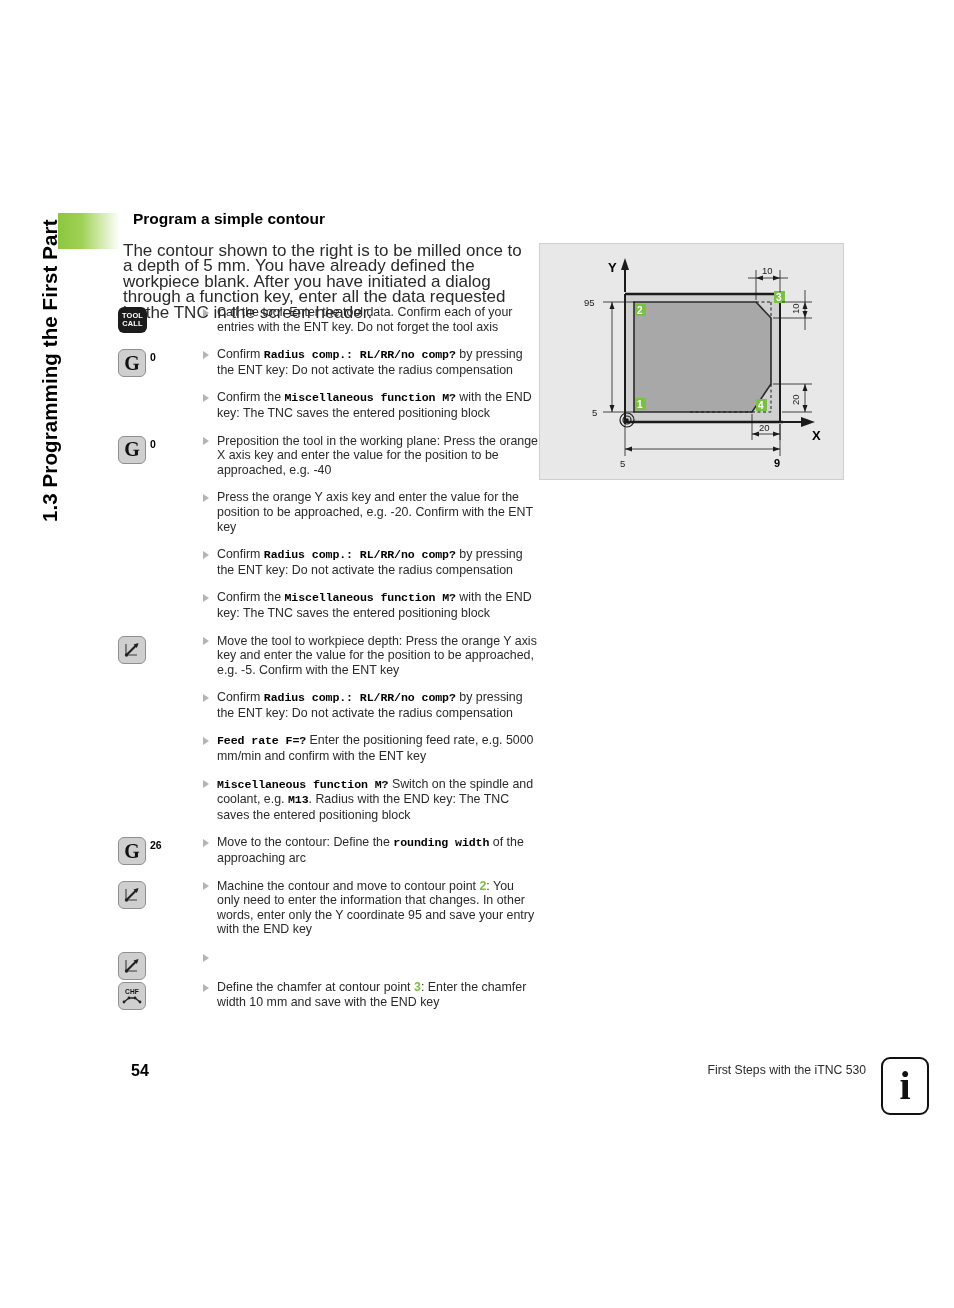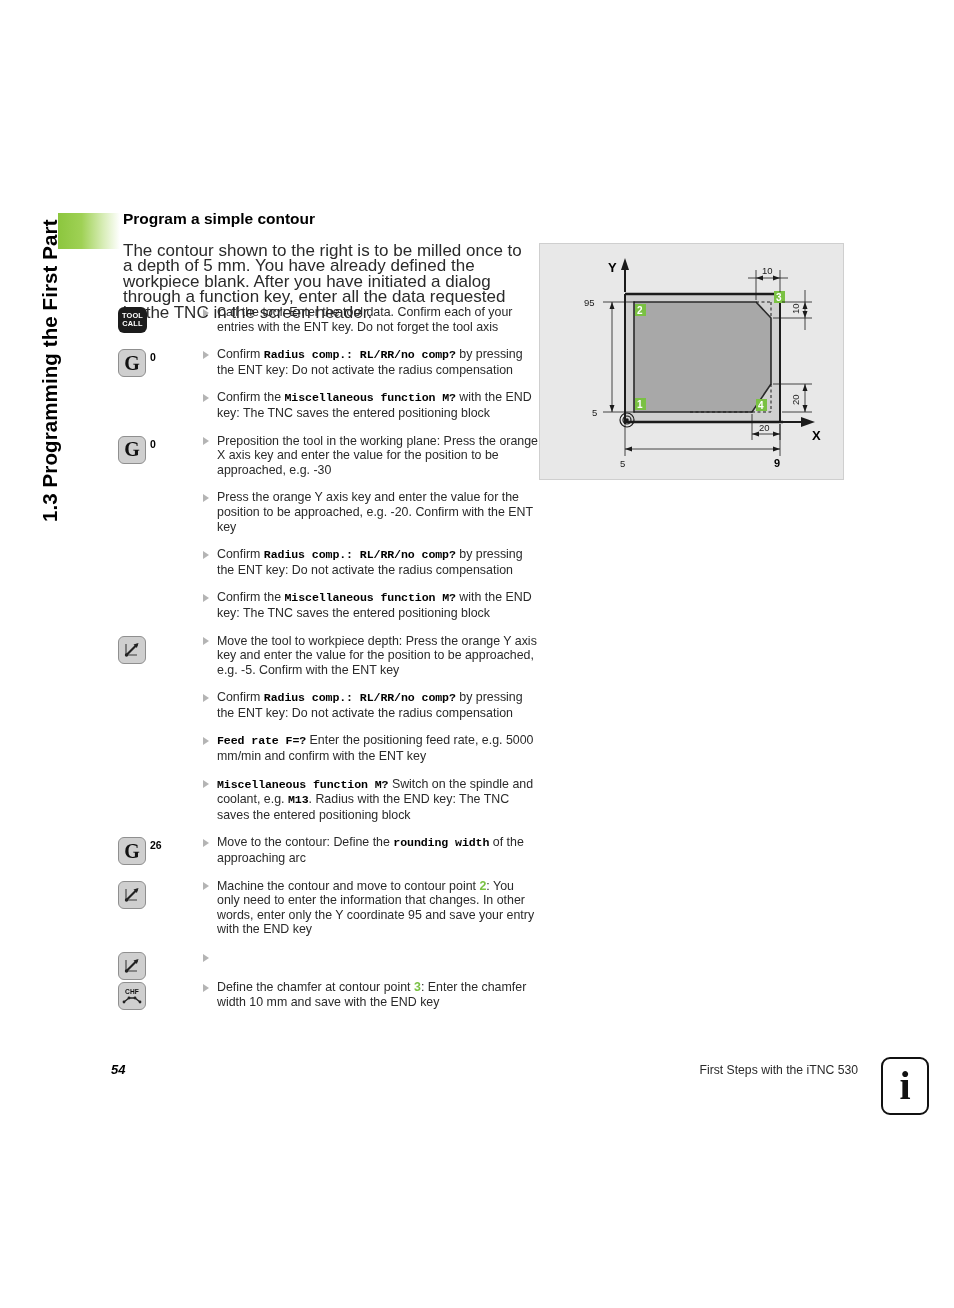--- a/index.html
+++ b/index.html
@@ -43,21 +43,21 @@
     font-weight: bold;
     letter-spacing: 0.1px;
     color: #000000;
     text-align: left;
     white-space: nowrap;
   }
 
   
   #page-heading {
     position: absolute;
-    left: 123px;
+    left: 133px;
     top: 210px;
     font-size: 15.5px;
     font-weight: bold;
     color: #000;
   }
 
   
   #intro-paragraph {
     position: absolute;
     left: 123px;
@@ -191,30 +191,29 @@
     height: 237px;
     background: #e8e8e8;
     border: 1px solid #cfcfcf;
     box-sizing: border-box;
   }
   #drawing-panel svg { display: block; }
 
   
   #footer-pageno {
     position: absolute;
-    left: 111px;
+    left: 131px;
     top: 1062px;
-    font-size: 13px;
+    font-size: 16px;
     font-weight: bold;
     color: #000;
-    font-style: italic;
   }
   #footer-title {
     position: absolute;
-    right: 96px;
+    right: 88px;
     top: 1063px;
     font-size: 12.2px;
     color: #2a2a2a;
     white-space: nowrap;
   }
   #footer-icon {
     position: absolute;
     right: 25px;
     top: 1057px;
     width: 48px;
@@ -272,21 +271,21 @@
       </div>
     </div>
     <div class="step-group">
       <div class="key-col">
         <div class="key-wrap">
           <div class="key-light g-key">G</div>
           <div class="key-sub">0</div>
         </div>
       </div>
       <div class="bullets-col">
-        <div class="bullet"><span class="tri"></span><span class="txt"><span>Preposition the tool in the working plane: Press the orange X axis key and enter the value for the position to be approached, e.g. -30</span></span></div>
+        <div class="bullet"><span class="tri"></span><span class="txt"><span>Preposition the tool in the working plane: Press the orange X axis key and enter the value for the position to be approached, e.g. -40</span></span></div>
         <div class="bullet"><span class="tri"></span><span class="txt"><span>Press the orange Y axis key and enter the value for the position to be approached, e.g. -20. Confirm with the ENT key</span></span></div>
         <div class="bullet"><span class="tri"></span><span class="txt"><span>Confirm </span><span class="mono">Radius comp.: RL/RR/no comp?</span><span> by pressing the ENT key: Do not activate the radius compensation</span></span></div>
         <div class="bullet"><span class="tri"></span><span class="txt"><span>Confirm the </span><span class="mono">Miscellaneous function M?</span><span> with the END key: The TNC saves the entered positioning block</span></span></div>
       </div>
     </div>
     <div class="step-group">
       <div class="key-col">
         <div class="key-wrap">
           <div class="key-light">
             <svg width="20" height="20" viewBox="0 0 20 20">

